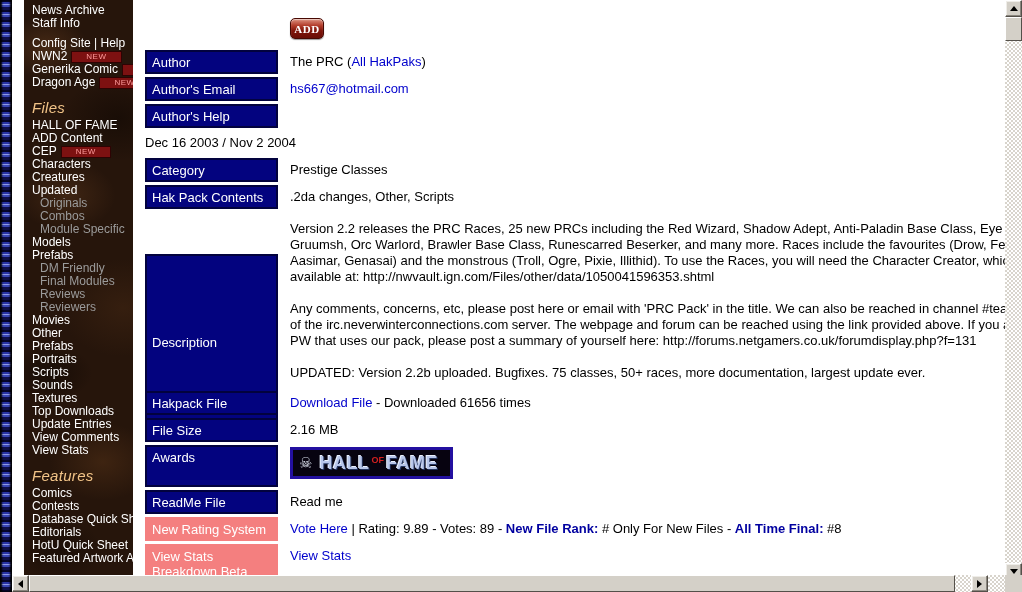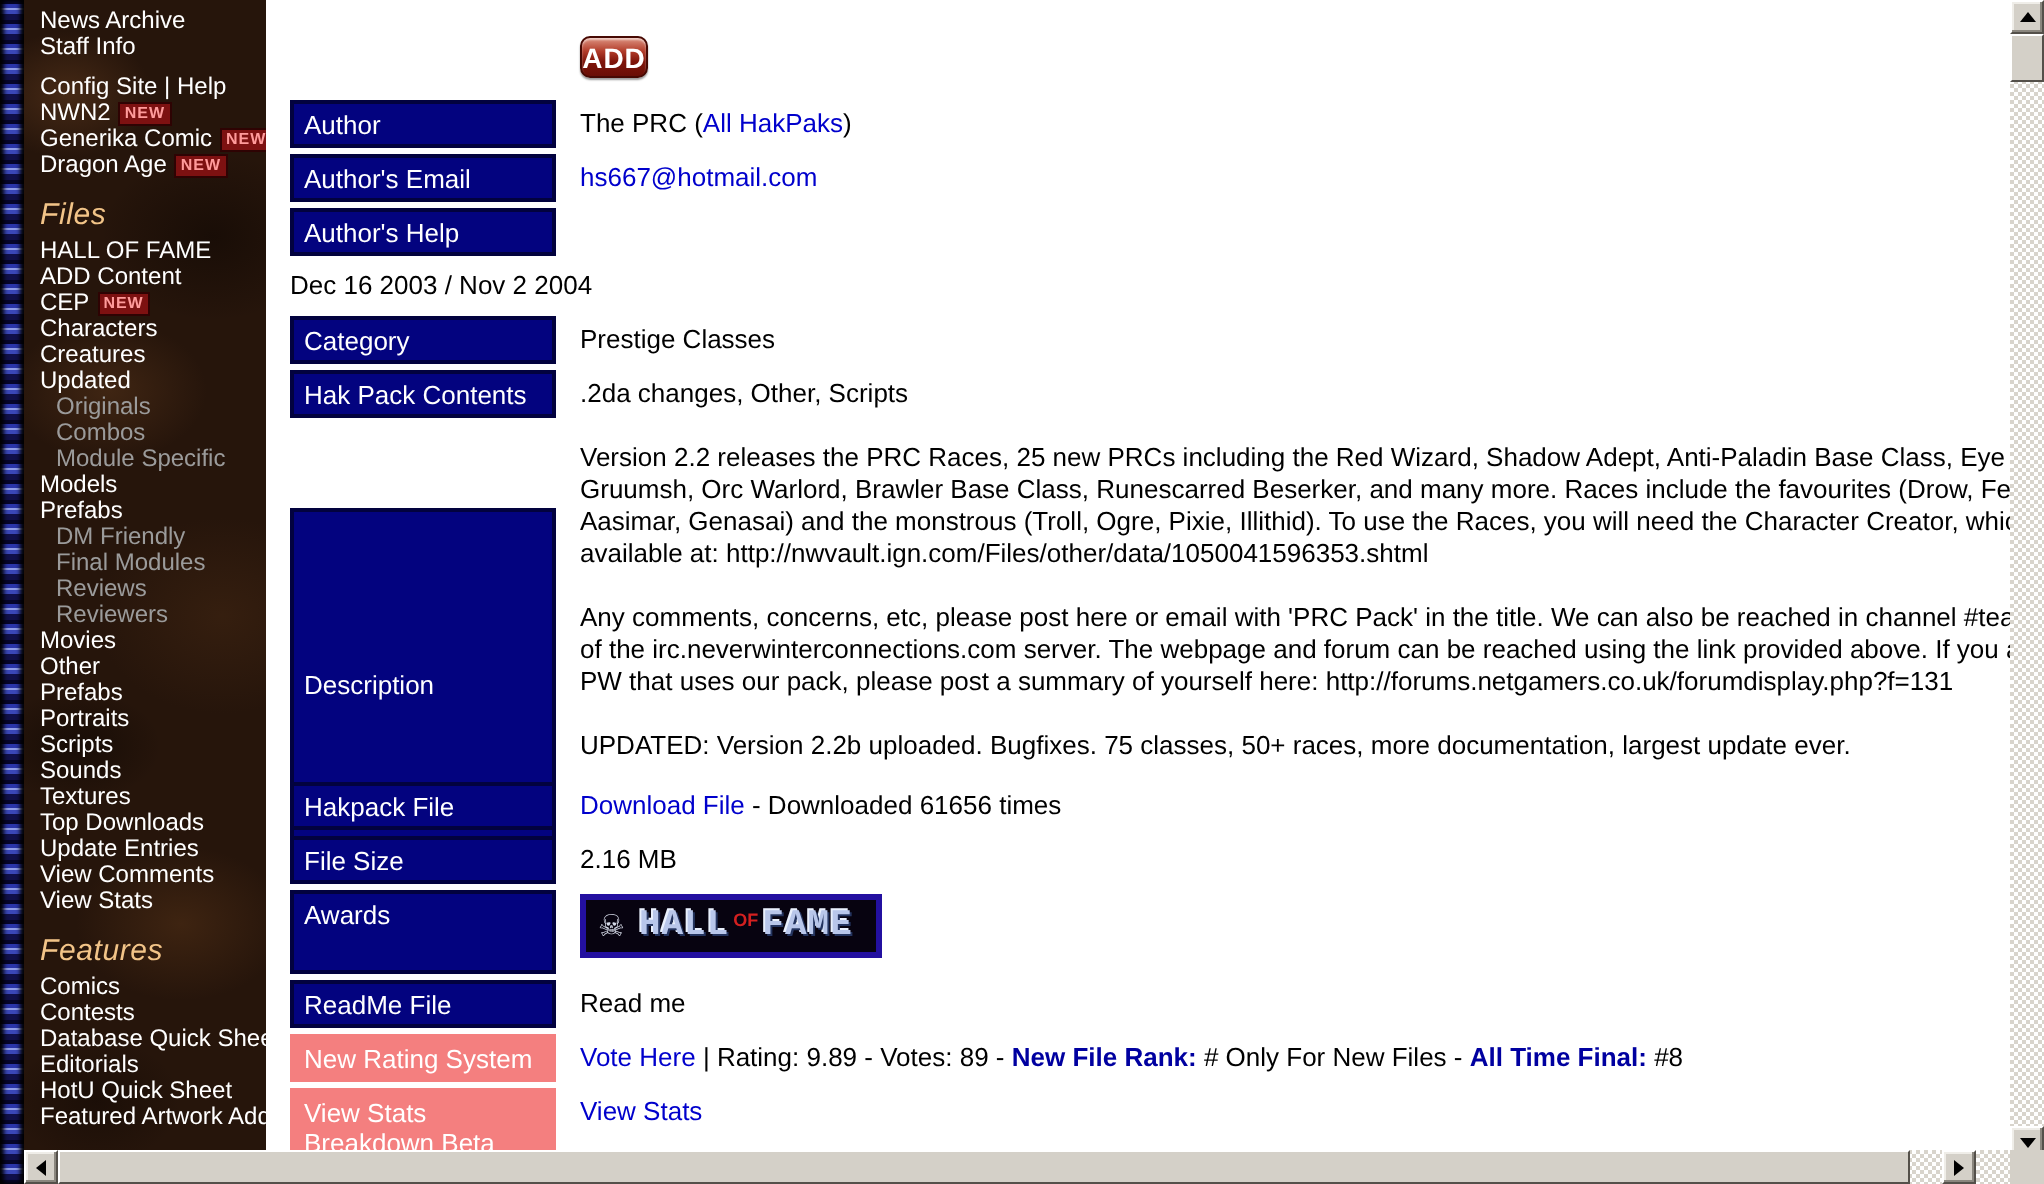--- a/index.html
+++ b/index.html
@@ -7,71 +7,71 @@
               font-family:"Liberation Sans", sans-serif; }
   #stage { position:relative; width:1022px; height:592px; background:#fff; overflow:hidden; }
 
   
   #rope-strip { position:absolute; left:0; top:0; width:12px; height:592px;
     background:repeating-linear-gradient(180deg,
       #06062a 0 2px, #2a35a8 2px 4px, #8f9ce8 4px 5px, #3a47b8 5px 7px, #10104a 7px 10px);
     box-shadow:inset -2px 0 2px #000, inset 2px 0 2px #000; }
 
   
-  #sidebar { position:absolute; left:12px; top:0; width:121px; height:592px;
+  #sidebar { position:absolute; left:24px; top:0; width:121px; height:592px;
     background-color:#26150b;
     background-image:
       radial-gradient(ellipse 60px 45px at 18% 8%,  rgba(96,58,30,.55), transparent 70%),
       radial-gradient(ellipse 80px 60px at 78% 20%, rgba(18,9,4,.65),  transparent 70%),
       radial-gradient(ellipse 70px 50px at 35% 33%, rgba(105,64,32,.38), transparent 70%),
       radial-gradient(ellipse 90px 70px at 82% 52%, rgba(72,42,20,.45), transparent 70%),
       radial-gradient(ellipse 60px 40px at 22% 63%, rgba(14,7,3,.6),   transparent 70%),
       radial-gradient(ellipse 75px 55px at 65% 78%, rgba(98,58,26,.4), transparent 70%),
       radial-gradient(ellipse 60px 45px at 30% 93%, rgba(20,10,5,.6),  transparent 70%);
     padding:4px 0 0 8px; overflow:hidden; }
   .sb-section { margin-bottom:7px; }
   .sb-header { color:#f2c488; font-weight:normal; font-style:italic; font-size:15px;
                margin:10px 0 3px 0; letter-spacing:.3px; }
   .sb-item { color:#fff; font-size:12px; line-height:13px; white-space:nowrap; cursor:pointer; }
   .sb-item.sub { color:#9b9b9b; padding-left:8px; }
   .new-badge { display:inline-block; margin-left:4px; background:#7d1111; color:#ff9b9b;
-               border:1px solid #2e0303; font-size:8px; font-weight:bold; line-height:8px;
-               padding:1px 2px; vertical-align:1px; letter-spacing:.5px; }
+               border:1px solid #2e0303; font-size:8px; font-weight:normal; line-height:8px;
+               padding:1px 14px; vertical-align:1px; letter-spacing:.5px; }
 
   
   #main { position:absolute; left:133px; top:0; width:872px; height:575px;
           background:#fff; overflow:hidden; }
   #detail-table { position:absolute; left:12px; top:8px; width:1400px; }
   .row { display:flex; margin-bottom:3px; }
   .lbl { width:133px; min-width:133px; margin-right:12px;
          background:var(--navy); border:2px solid #02023e;
          color:#fff; font-size:13px; padding:3px 4px 0 5px; }
   .lbl.tall { display:flex; align-items:center; padding-top:0;margin-top:42px; }
   .lbl.pink { background:var(--salmon); border-color:var(--salmon); }
   .lbl.twoline { white-space:pre-line; line-height:15px; padding-top:3px; }
   .val { font-size:13px; color:#000; padding-top:4px; white-space:nowrap; }
   .lnk { color:var(--link); cursor:pointer; text-decoration:none; }
   .rank { color:var(--rank); font-weight:bold; }
   .h40 { height:39px; } .h24 { height:24px; } .h176 { height:176px; }
   .h42 { height:42px; } .h36 { height:36px; }
 
   .add-btn { width:34px; height:21px; margin-top:6px; border-radius:5px;
     background:linear-gradient(180deg,#dd9280 0%,#b23c2a 35%,#7f150a 62%,#690e06 100%);
-    border:1px solid #470903; color:#fff; font-weight:bold; font-size:14px;
+    border:1px solid #470903; color:#fff; font-weight:bold; font-size:11px;
     letter-spacing:.5px; display:flex; align-items:center; justify-content:center;
     box-shadow:inset 0 1px 1px rgba(255,255,255,.55), 0 1px 1px rgba(0,0,0,.4);
-    cursor:pointer; font-family:Liberation Sans, sans-serif; }
+    cursor:pointer; font-family:Liberation Serif, serif; }
 
   #desc-text { white-space:pre; font-size:13px; line-height:16px; padding-top:5px;
                width:1360px; color:#000; }
 
   .hof { display:inline-flex; align-items:center; margin-top:2px; height:32px;
          background:#070310; border:3px solid #2310a0; padding:0 12px 0 6px; cursor:pointer; }
   .hof-skull { color:#d6dbe8; font-size:15px; margin-right:7px; }
-  .hof-word { font-family:Liberation Mono, monospace; font-weight:bold; font-size:18px;
+  .hof-word { font-family:Liberation Sans, sans-serif; font-weight:bold; font-size:18px;
               color:#b8c6ea; letter-spacing:.5px;
               text-shadow:1px 1px 0 #24345f, -1px -1px 0 #e9f0fd; }
   .hof-of { color:#d32020; font-size:9px; font-weight:bold; margin:0 2px;
             align-self:flex-start; padding-top:5px; }
 
   
   .sb-track { background-image:
       linear-gradient(45deg,#d8d4cc 25%,transparent 25%,transparent 75%,#d8d4cc 75%),
       linear-gradient(45deg,#d8d4cc 25%,#fff 25%,#fff 75%,#d8d4cc 75%);
       background-size:4px 4px; background-position:0 0,2px 2px; }

